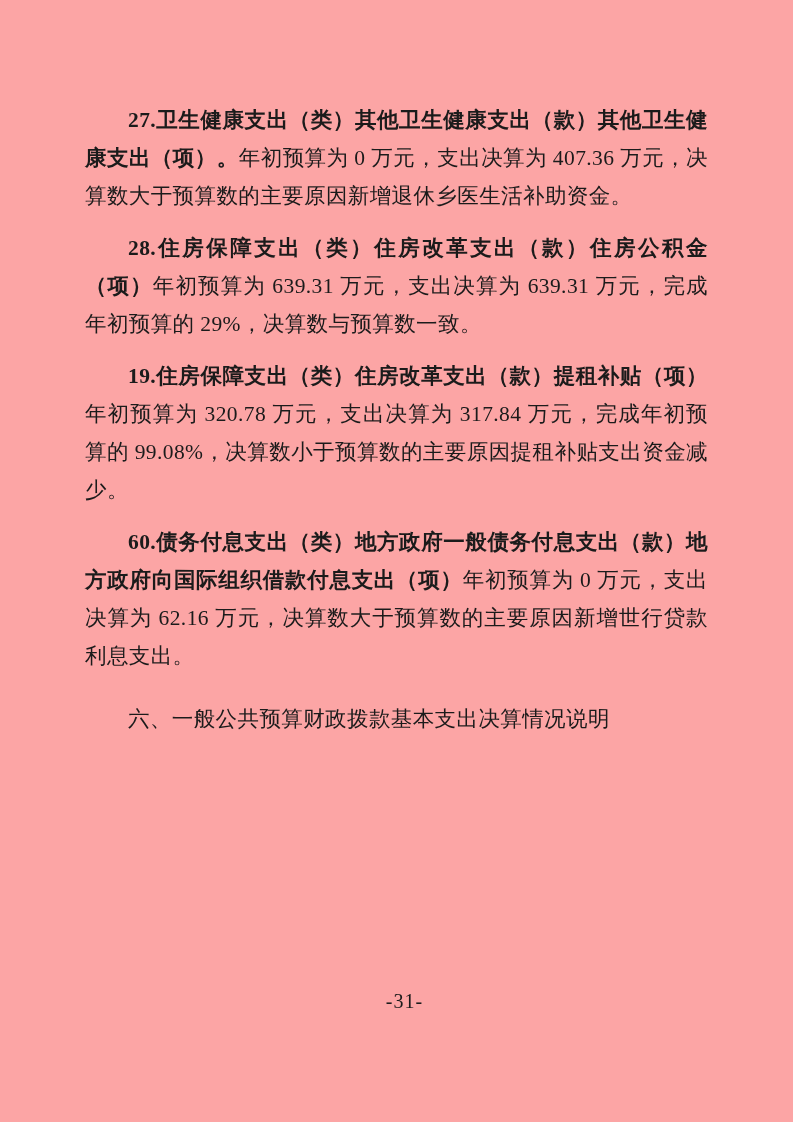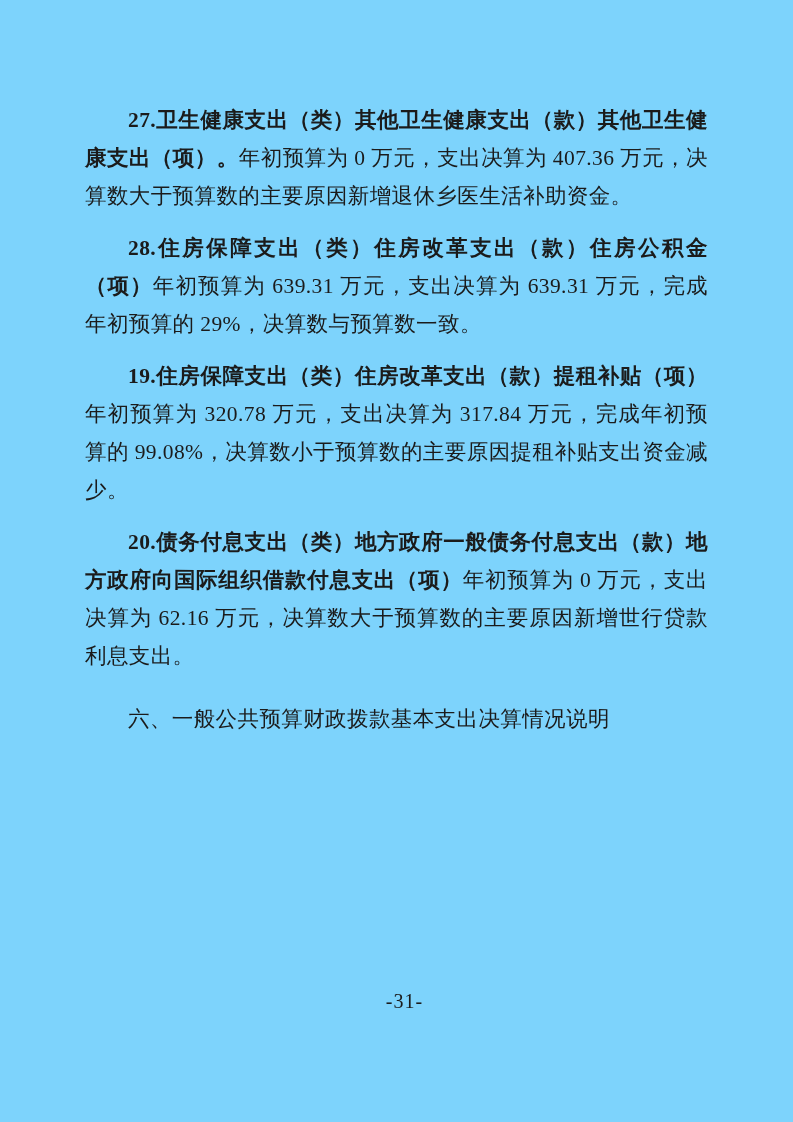--- a/index.html
+++ b/index.html
@@ -4,21 +4,21 @@
 <style>
   html, body {
     margin: 0;
     padding: 0;
     background: #ffffff;
   }
   .page {
     position: relative;
     width: 793px;
     height: 1122px;
-    background: #7dd3fc;
+    background: #fca5a5;
     overflow: hidden;
     font-family: "Liberation Serif", "DejaVu Serif", serif;
     color: #1b1b1b;
   }
   .content {
     position: absolute;
     top: 101px;
     left: 85px;
     width: 623px;
   }
@@ -54,21 +54,21 @@
 
 <div class="page">
   <div class="content">
 
     <p class="para"><span class="lead">27.卫生健康支出（类）其他卫生健康支出（款）其他卫生健康支出（项）。</span><span>年初预算为 0 万元，支出决算为 407.36 万元，决算数大于预算数的主要原因新增退休乡医生活补助资金。</span></p>
 
     <p class="para"><span class="lead">28.住房保障支出（类）住房改革支出（款）住房公积金（项）</span><span>年初预算为 639.31 万元，支出决算为 639.31 万元，完成年初预算的 29%，决算数与预算数一致。</span></p>
 
     <p class="para"><span class="lead">19.住房保障支出（类）住房改革支出（款）提租补贴（项）</span><span>年初预算为 320.78 万元，支出决算为 317.84 万元，完成年初预算的 99.08%，决算数小于预算数的主要原因提租补贴支出资金减少。</span></p>
 
-    <p class="para"><span class="lead">20.债务付息支出（类）地方政府一般债务付息支出（款）地方政府向国际组织借款付息支出（项）</span><span>年初预算为 0 万元，支出决算为 62.16 万元，决算数大于预算数的主要原因新增世行贷款利息支出。</span></p>
+    <p class="para"><span class="lead">60.债务付息支出（类）地方政府一般债务付息支出（款）地方政府向国际组织借款付息支出（项）</span><span>年初预算为 0 万元，支出决算为 62.16 万元，决算数大于预算数的主要原因新增世行贷款利息支出。</span></p>
 
     <p class="para section-heading">六、一般公共预算财政拨款基本支出决算情况说明</p>
 
 
   </div>
 
   <div class="page-number">-31-</div>
 </div>
 
 </body></html>

